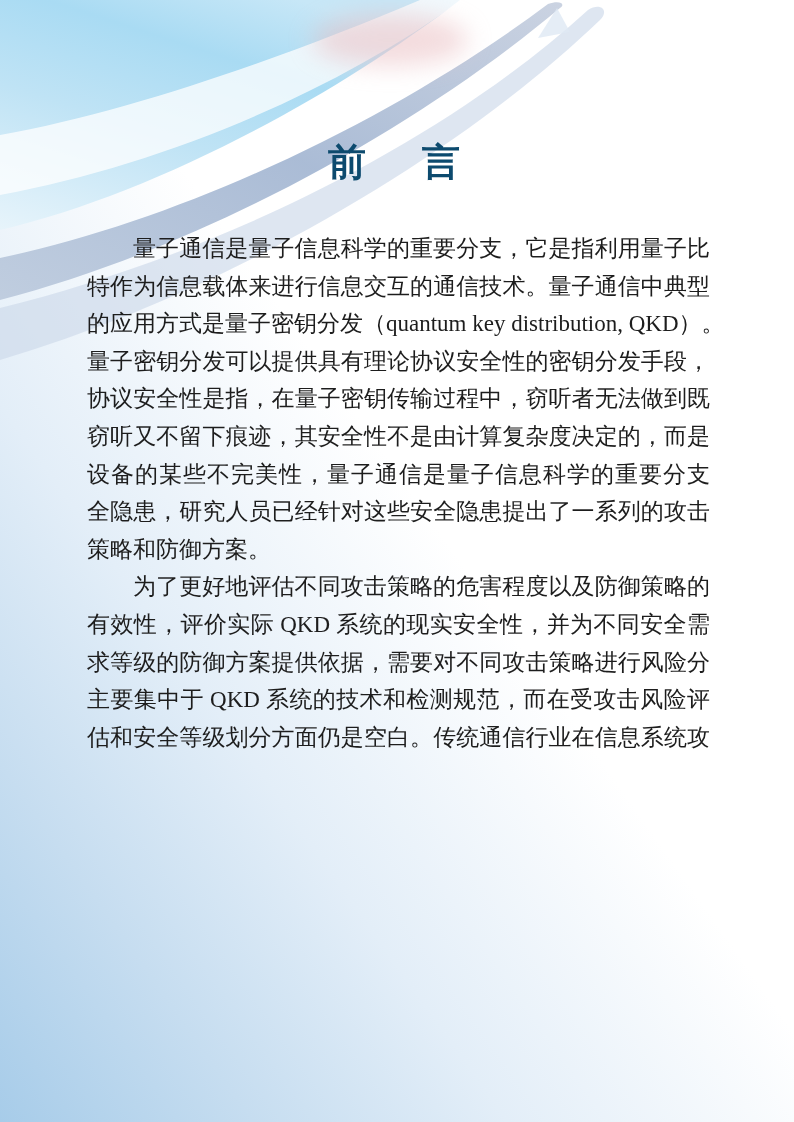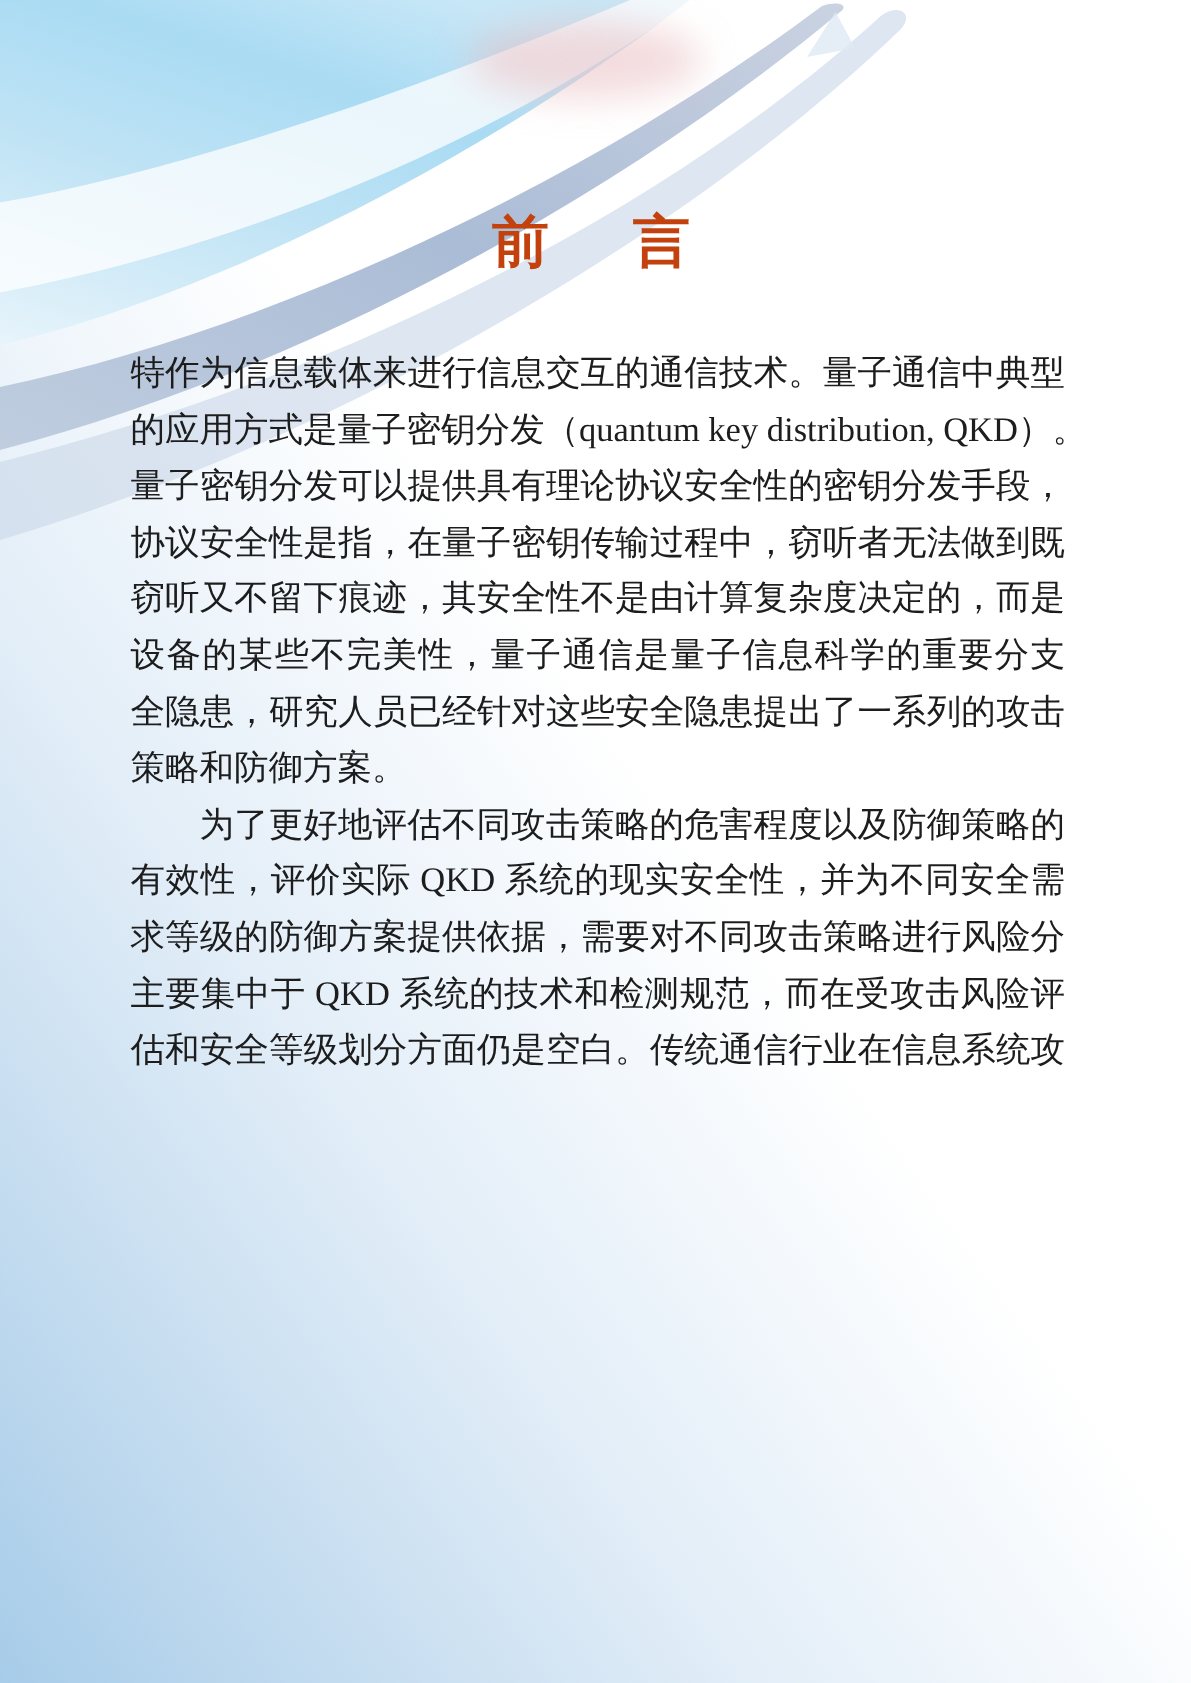--- a/index.html
+++ b/index.html
@@ -45,21 +45,21 @@
     color: #1c1c1c;
   }
 
   .doc-title {
     margin: 0 0 44px 0;
     font-size: 38px;
     font-weight: 700;
     line-height: 48px;
     text-align: center;
     letter-spacing: 9px;
-    color: #c2410c;
+    color: #0c4a6e;
     white-space: pre;
   }
 
   .body-text {
     font-size: 23px;
     color: #1d1d1d;
   }
   .line {
     line-height: 37.6px;
     height: 37.6px;
@@ -107,20 +107,21 @@
 
   <path d="M0,360 C235,290 465,150 600,20 C610,10 600,2 588,10 C440,145 215,255 0,308 Z" fill="#cdd9ea" opacity="0.65"></path>
 
   <path d="M538,38 L557,8 L570,32 Z" fill="#dfe9f4" opacity="0.8"></path>
 </svg>
 
 <div class="content">
   <h1 class="doc-title">前　言</h1>
 
   <div class="body-text">
+    <div class="line indent">量子通信是量子信息科学的重要分支，它是指利用量子比</div>
     <div class="line">特作为信息载体来进行信息交互的通信技术。量子通信中典型</div>
     <div class="line">的应用方式是量子密钥分发（quantum key distribution, QKD）。</div>
     <div class="line">量子密钥分发可以提供具有理论协议安全性的密钥分发手段，</div>
     <div class="line">协议安全性是指，在量子密钥传输过程中，窃听者无法做到既</div>
     <div class="line">窃听又不留下痕迹，其安全性不是由计算复杂度决定的，而是</div>
     <div class="line">设备的某些不完美性，量子通信是量子信息科学的重要分支</div>
     <div class="line">全隐患，研究人员已经针对这些安全隐患提出了一系列的攻击</div>
     <div class="line para-last">策略和防御方案。</div>
     <div class="line indent">为了更好地评估不同攻击策略的危害程度以及防御策略的</div>
     <div class="line">有效性，评价实际 QKD 系统的现实安全性，并为不同安全需</div>

